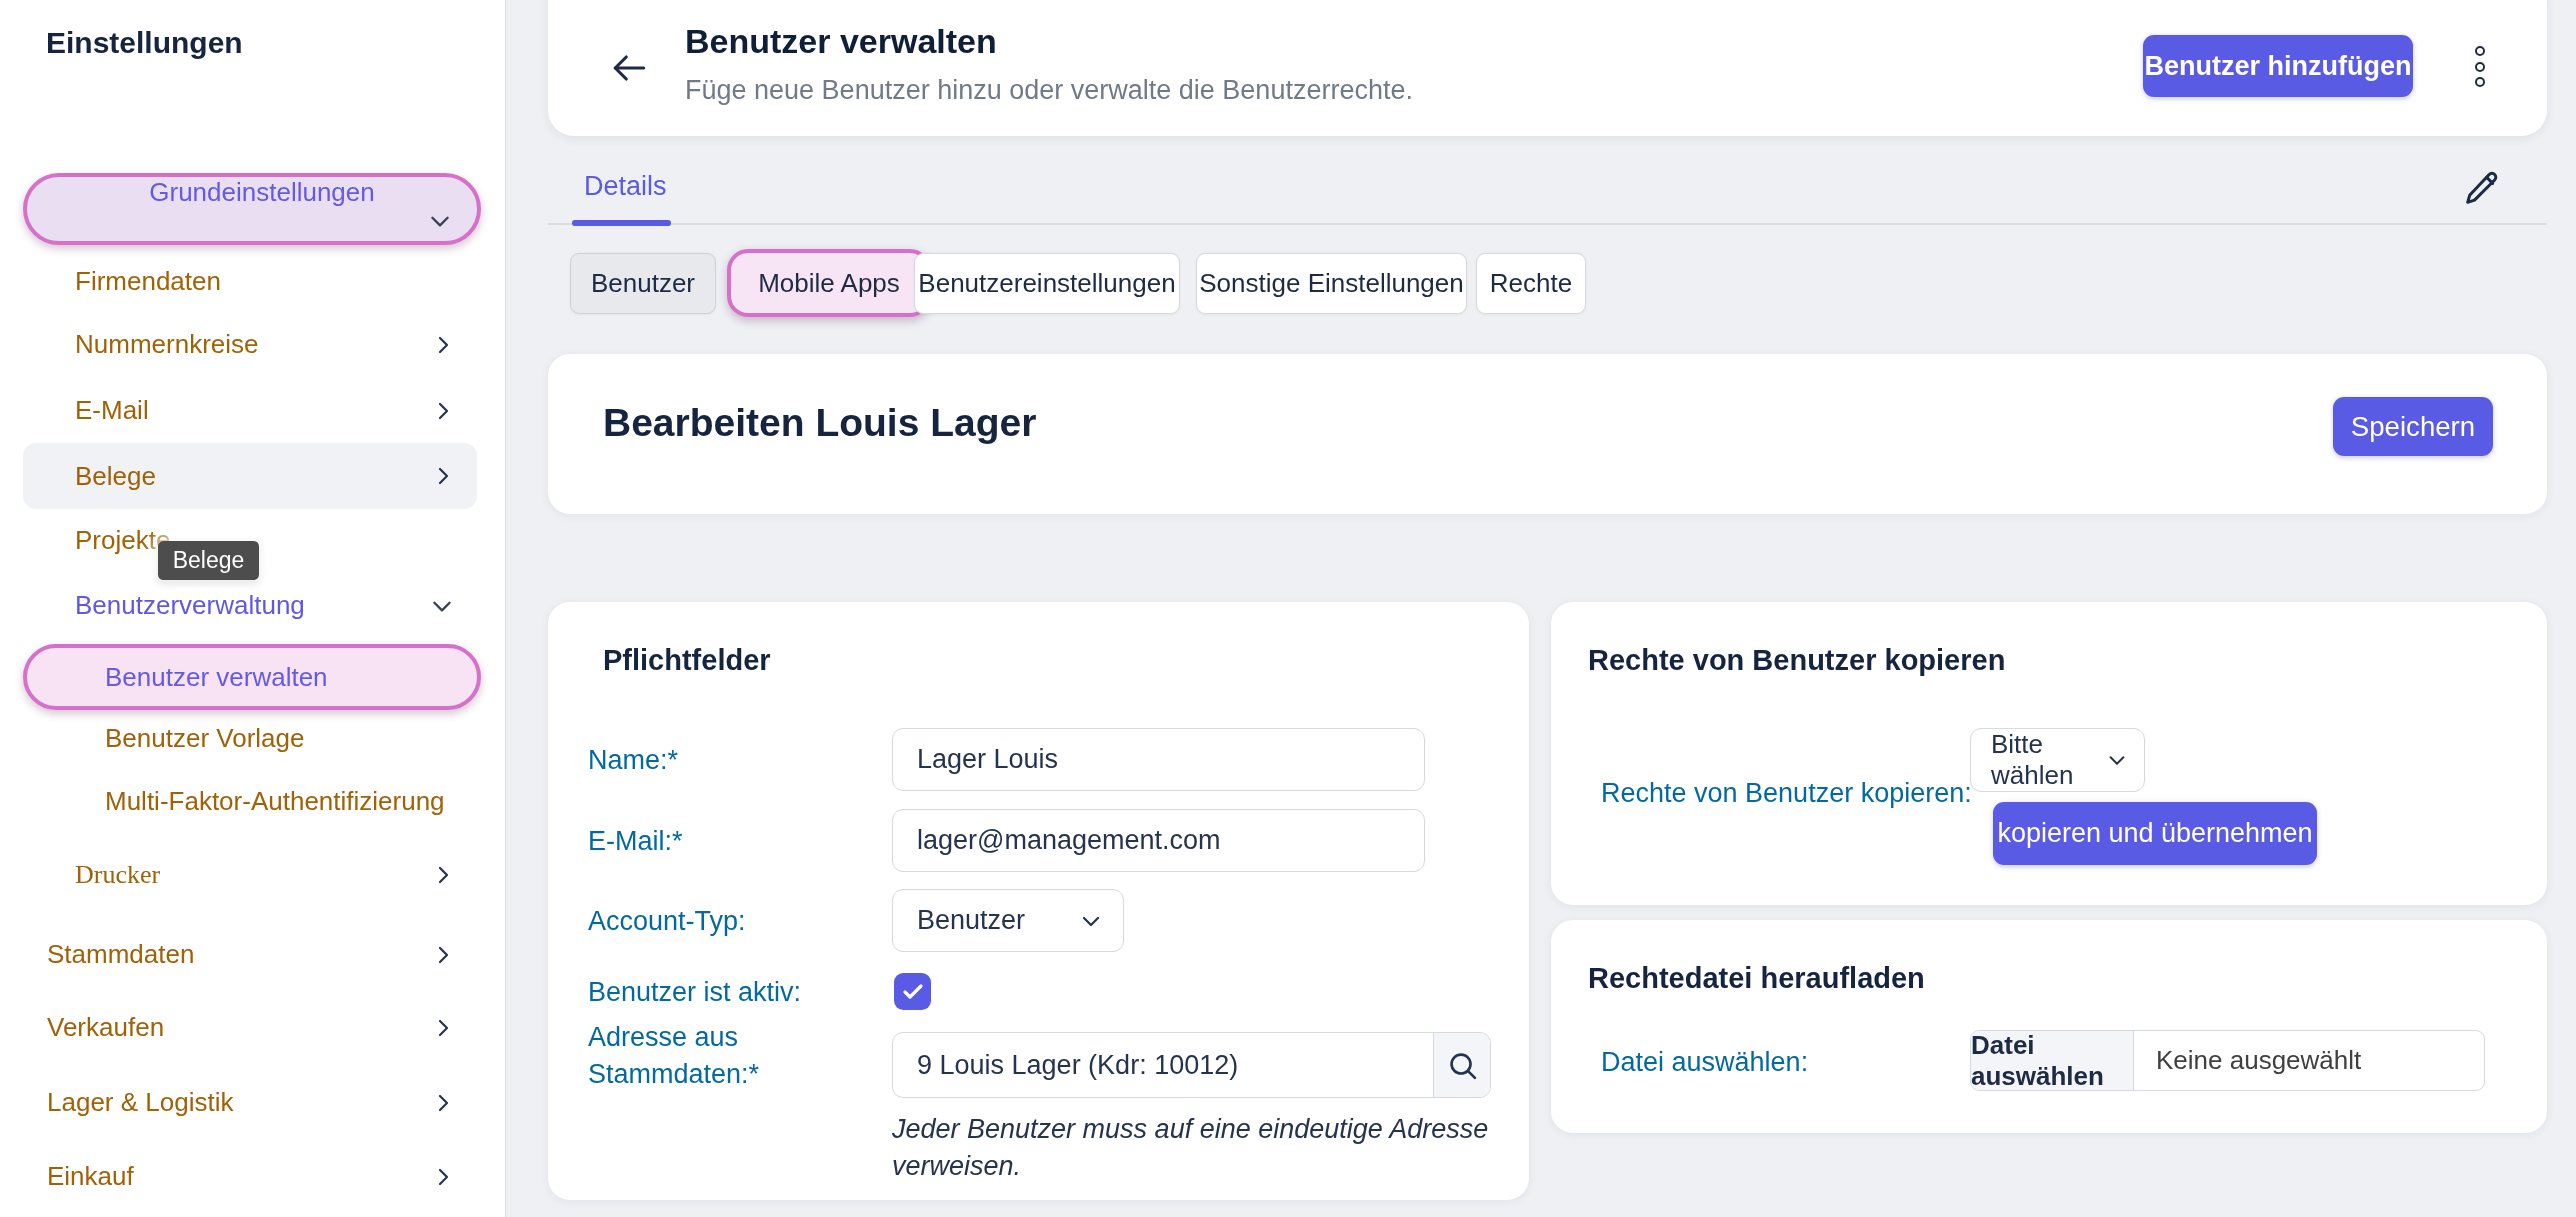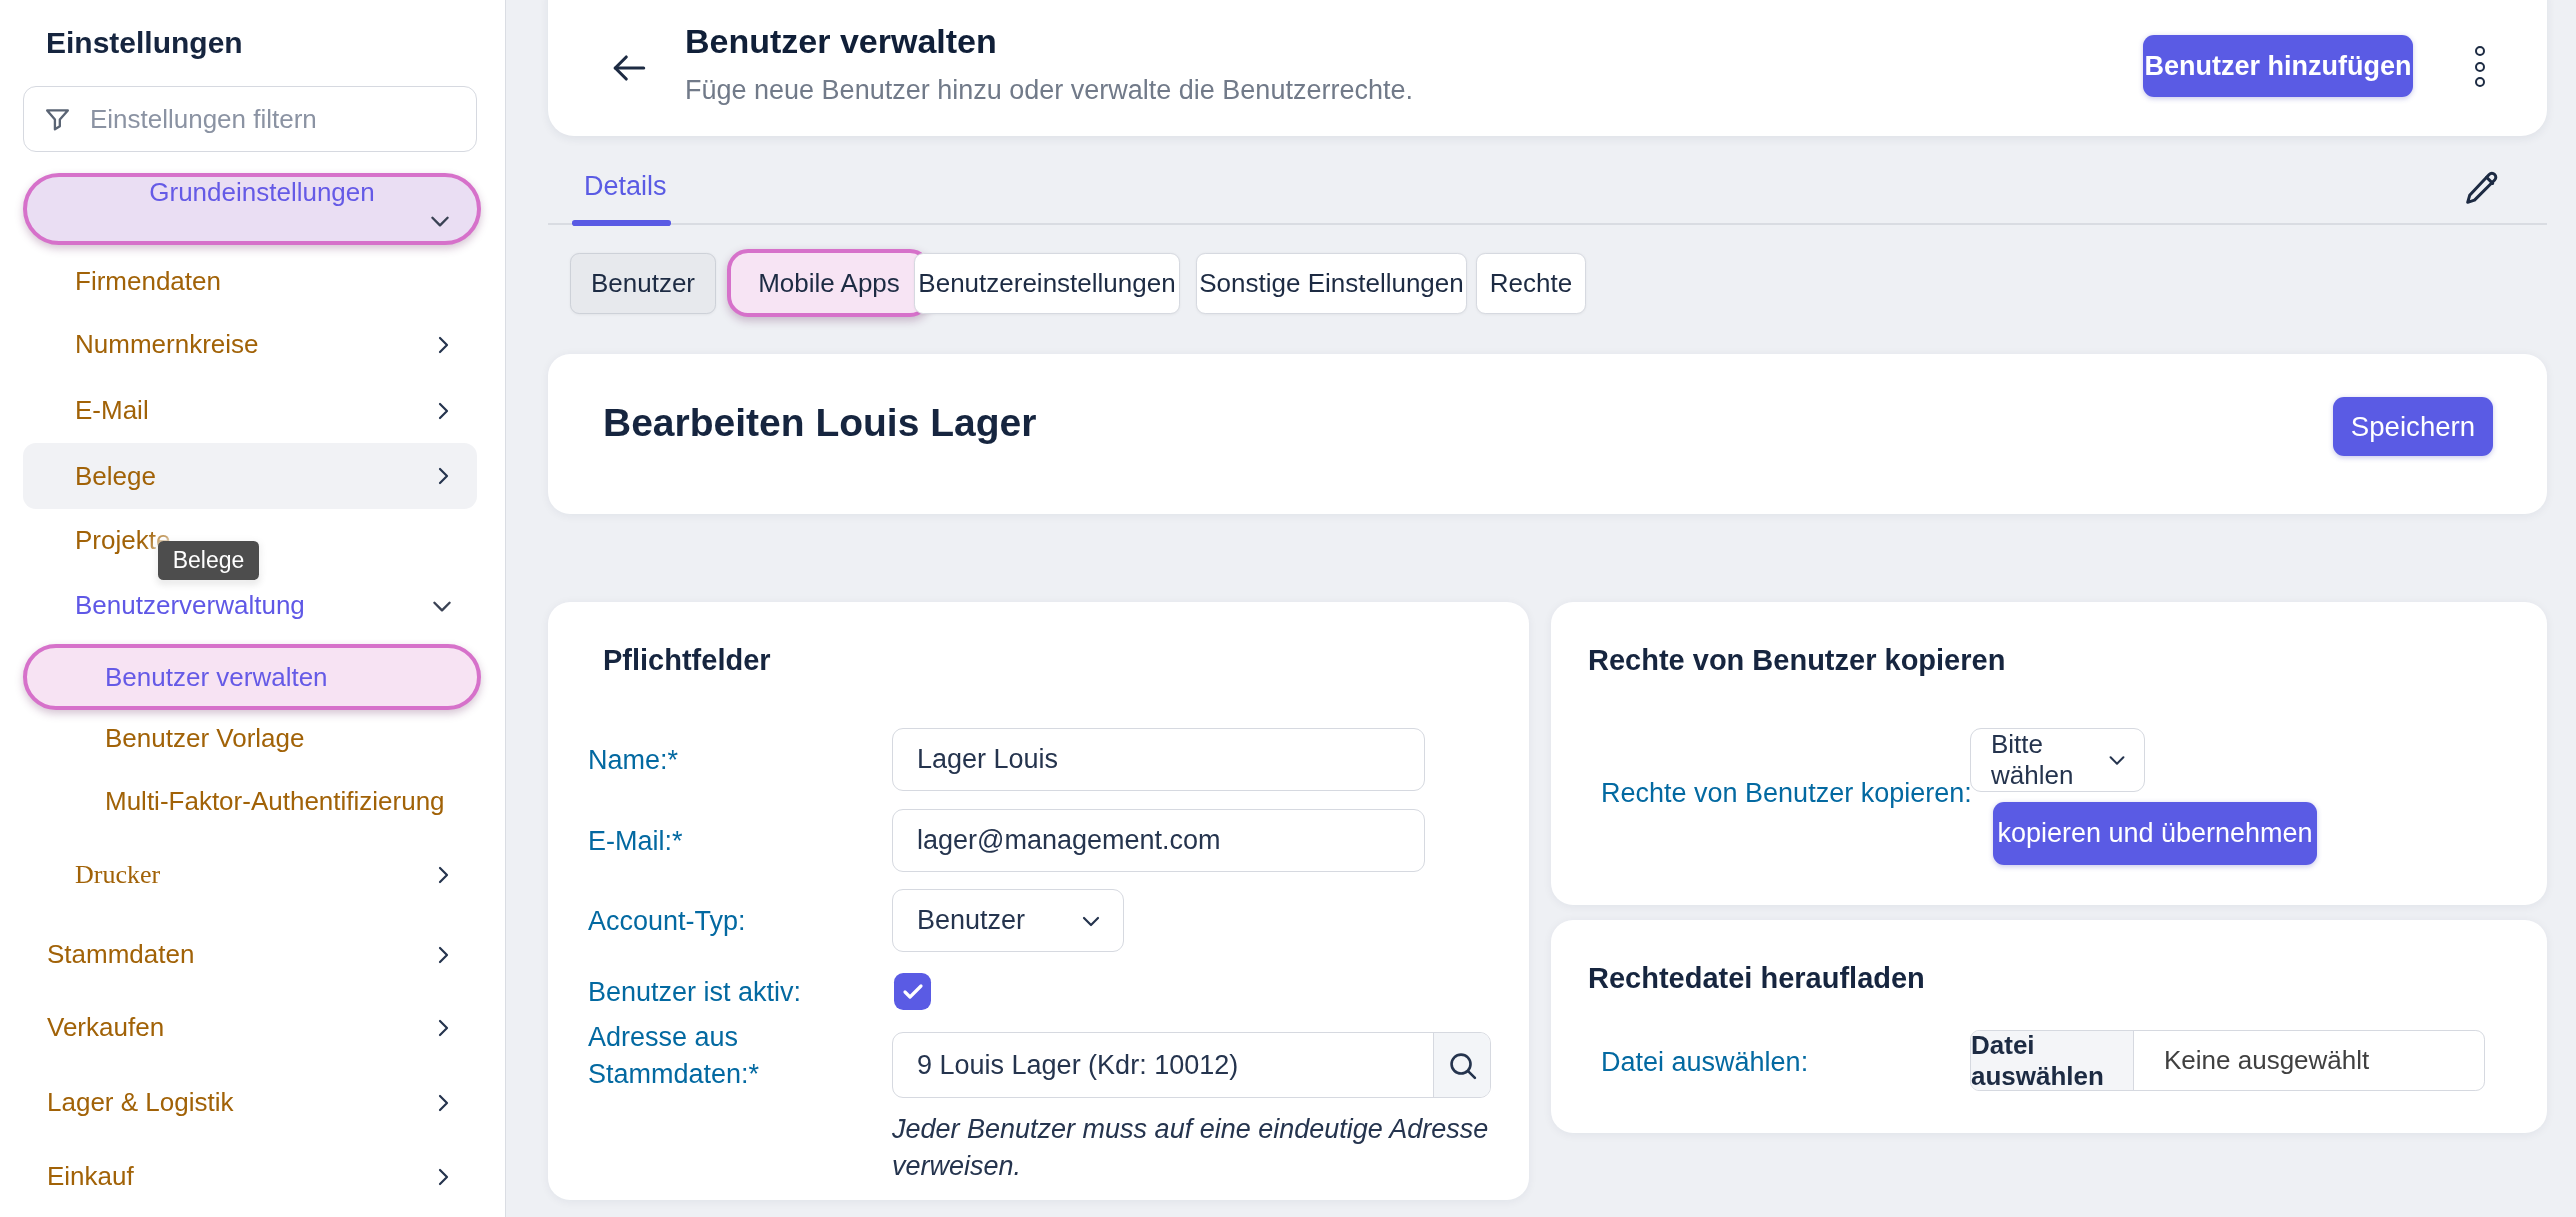--- a/index.html
+++ b/index.html
@@ -103,21 +103,21 @@
   }
   
   .hint { position:absolute; font-size:27px; font-style:italic; color:#25344e; line-height:37px; }
   .checkbox {
     position:absolute; width:37px; height:37px; background:#5a5be4; border-radius:9.2px;
     display:flex; align-items:center; justify-content:center; cursor:pointer;
   }
   .filegroup {
     position:absolute; left:1970px; top:1030px; width:515px; height:61px;
     border:1.8px solid #d6d9e0; border-radius:9.2px; background:#fff;
-    display:flex; align-items:stretch; overflow:hidden; cursor:pointer;gap:8px;
+    display:flex; align-items:stretch; overflow:hidden; cursor:pointer;
   }
   .filegroup .seg1 {
     width:163px; background:#f4f5f8; border-right:1.8px solid #d6d9e0;
     display:flex; align-items:center; justify-content:center;
     font-size:26px; font-weight:600; color:#1d2b43;
   }
   .filegroup .seg2 {
     flex:1; display:flex; align-items:center; padding-left:22px;
     font-size:26px; color:#404040;
   }
@@ -135,28 +135,20 @@
     display:flex; align-items:center; justify-content:center; cursor:pointer;
   }
   svg { display:block; }
 </style>
 </head>
 <body>
 
 <div class="sidebar">
   <div class="sidebar-title">Einstellungen</div>
 
-  <div class="filterbox">
-    <span>
-      <svg width="31" height="31" viewBox="0 0 24 24" fill="none" stroke="#5a6474" stroke-width="1.8" stroke-linejoin="round">
-          <path d="M4 5h16l-6.2 7v5.2L10 19.6v-7.6L4 5z"></path>
-        </svg>
-    </span>
-    <input placeholder="Einstellungen filtern" style="">
-  </div>
 
   <div class="ring-highlight" style="top:173px; height:72px; padding-left:20px;flex-direction:column;">
     <span>Grundeinstellungen</span>
     <span class="chev" style="margin-left:auto; margin-right:24px;">
       <svg width="26" height="26" viewBox="0 0 24 24" fill="none" stroke="#3a4254" stroke-width="2.2" stroke-linecap="round" stroke-linejoin="round">
           <path d="m5 9 7 7 7-7"></path>
         </svg>
     </span>
   </div>
 

